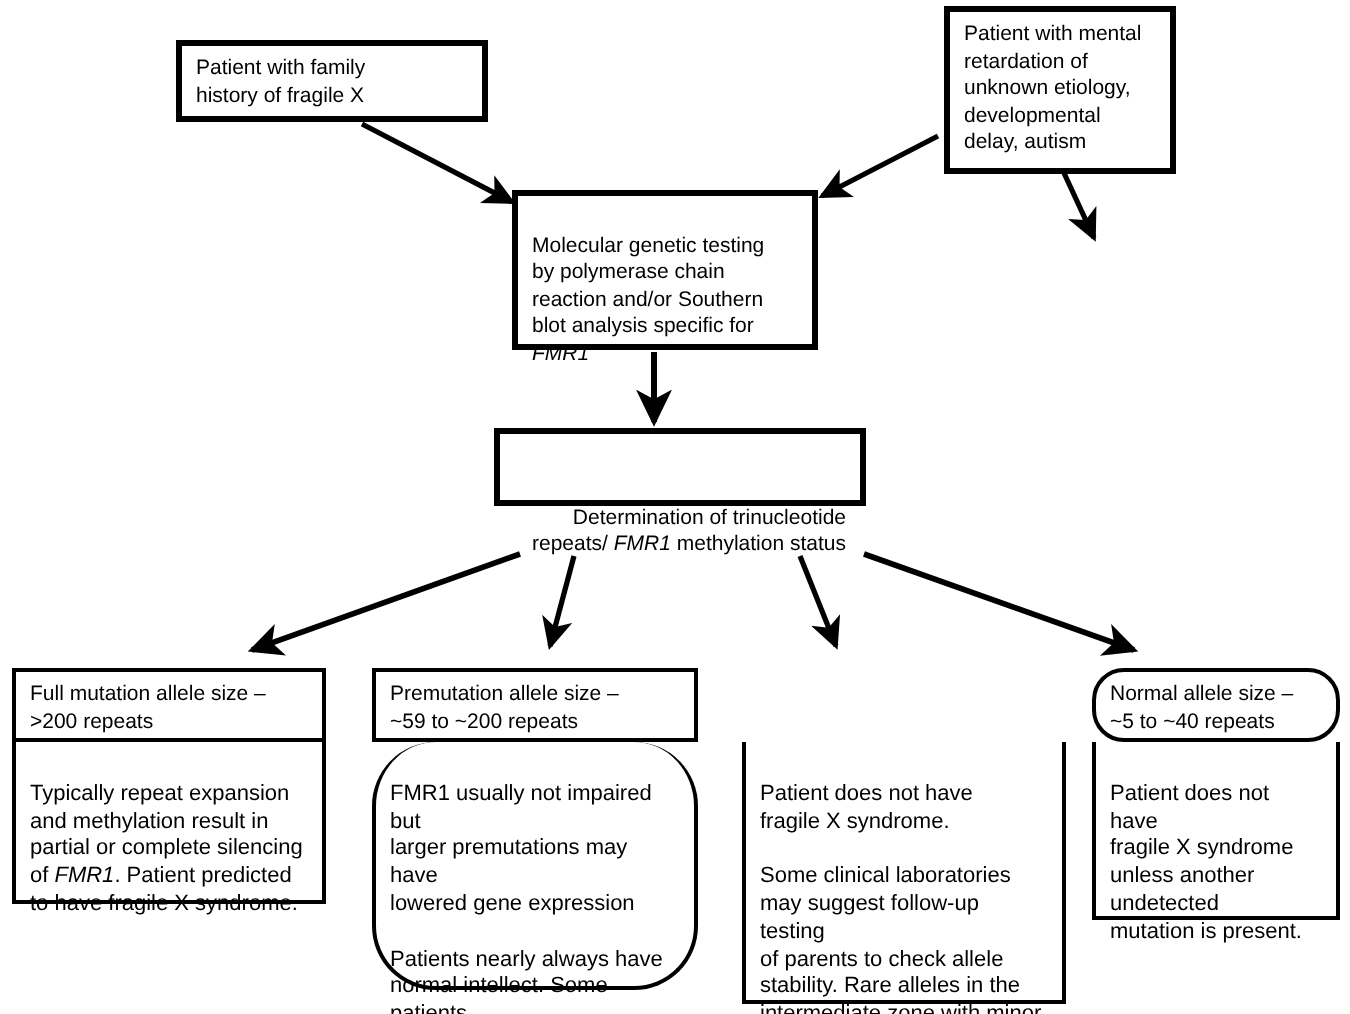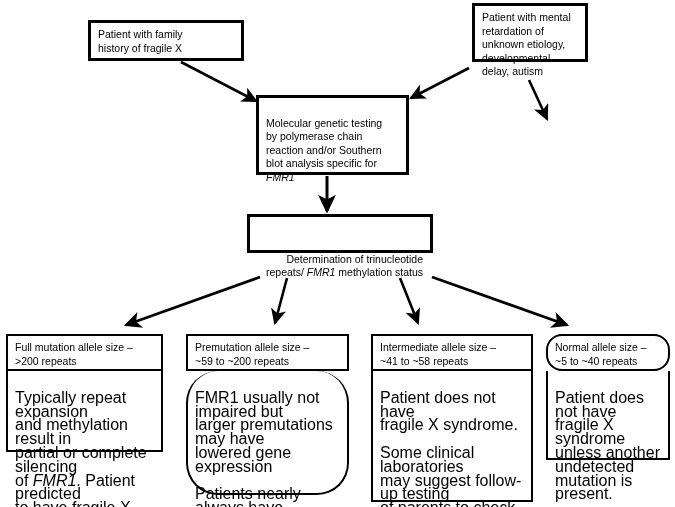--- a/index.html
+++ b/index.html
@@ -39,21 +39,21 @@
     line-height: 13.5px;
     padding: 5px 7px 0 7px;
     white-space: pre-line;
   }
   .body {
     position: absolute;
     box-sizing: border-box;
     border: 2px solid #000000;
     border-top: none;
     background: #ffffff;
-    font-size: 16px;
+    font-size: 11px;
     line-height: 13.8px;
     padding: 6px 7px 5px 7px;
     white-space: pre-line;
   }
   .ital { font-style: italic; margin-top: 16px; }
   svg.arrows {
     position: absolute;
     left: 0; top: 0;
     width: 675px;
     height: 507px;
@@ -77,21 +77,21 @@
     <line x1="327" y1="176" x2="327" y2="211" stroke="#000000" stroke-width="3" marker-end="url(#ah)"></line>
     <line x1="260" y1="277" x2="126" y2="325" stroke="#000000" stroke-width="2.8" marker-end="url(#ah)"></line>
     <line x1="287" y1="278" x2="275" y2="323" stroke="#000000" stroke-width="2.6" marker-end="url(#ah)"></line>
     <line x1="400" y1="278" x2="418" y2="323" stroke="#000000" stroke-width="2.6" marker-end="url(#ah)"></line>
     <line x1="432" y1="277" x2="567" y2="325" stroke="#000000" stroke-width="2.8" marker-end="url(#ah)"></line>
   </svg>
 
   <div class="node thick" style="left:88px; top:20px; width:156px; height:41px;">Patient with family
 history of fragile X</div>
 
-  <div class="node thick" style="left:472px; top:3px; width:116px; height:59px;">Patient with mental
+  <div class="node thick" style="left:472px; top:3px; width:116px; height:84px;">Patient with mental
 retardation of
 unknown etiology,
 developmental
 delay, autism</div>
 
   <div class="node thick" style="left:256px; top:95px; width:153px; height:80px;">
     <span>Molecular genetic testing
 by polymerase chain
 reaction and/or Southern
 blot analysis specific for
@@ -121,22 +121,20 @@
 larger premutations may have
 lowered gene expression
 
 Patients nearly always have
 normal intellect. Some patients
 may have mild affectation
 in behaviors associated with
 fragile X syndrome.</span><span class="ital"></span><span></span>
   </div>
 
-  <div class="hdr" style="left:371px; top:334px; width:162px; height:37px; border-width:2.5px;">Intermediate allele size –
-~41 to ~58 repeats</div>
   <div class="body" style="left:371px; top:371px; width:162px; height:131px; border-width:2.5px; border-top:none;">
     <span>Patient does not have
 fragile X syndrome.
 
 Some clinical laboratories
 may suggest follow-up testing
 of parents to check allele
 stability. Rare alleles in the
 intermediate zone with minor
 instability have been reported.</span><span class="ital"></span><span></span>

